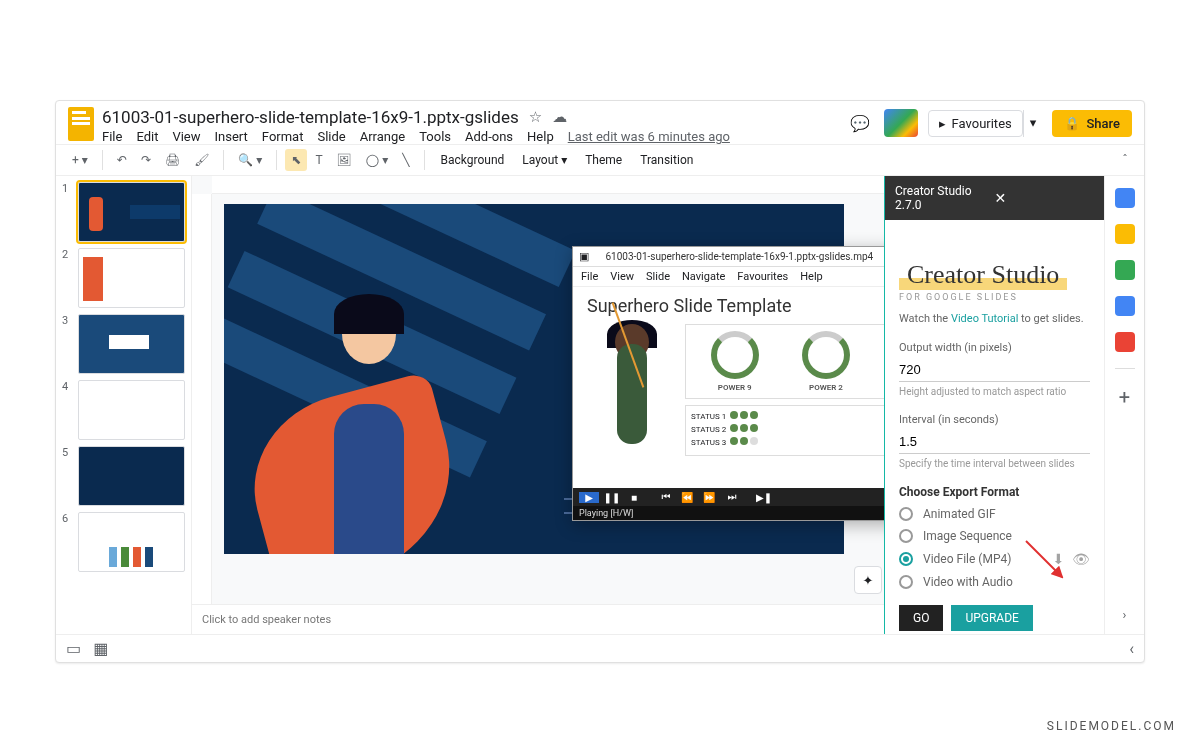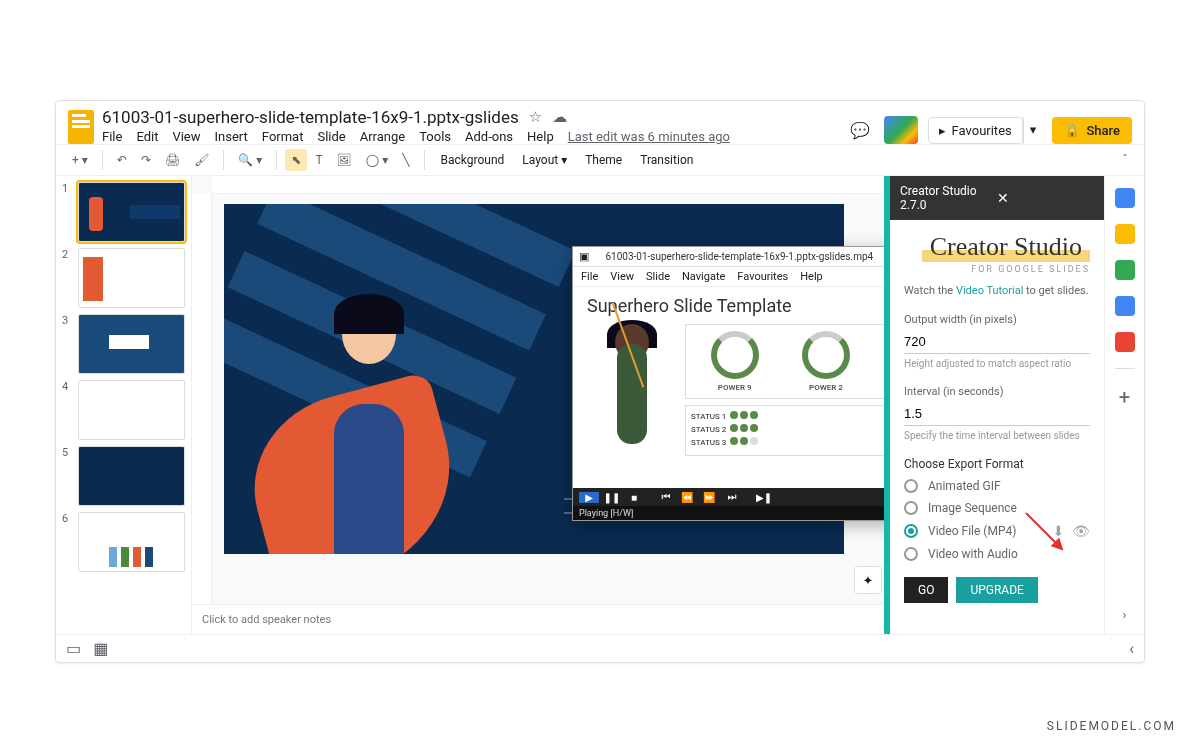--- a/index.html
+++ b/index.html
@@ -26,21 +26,21 @@
     border-radius: 4px;
     box-shadow: 0 1px 2px rgba(0,0,0,0.08);
     background: #fff;
     display: flex;
     flex-direction: column;
     overflow: hidden;
   }
 
   
   .header {
-    display: flex; align-items: flex-end;
+    display: flex; align-items: flex-start;
     padding: 6px 12px 0 12px;
     gap: 8px;
   }
   .logo {
     width: 26px; height: 34px;
     background: #f4b400;
     border-radius: 2px;
     position: relative;
     flex-shrink: 0;
   }
@@ -142,26 +142,26 @@
   .st-row .dots span { width:8px;height:8px;border-radius:50%;display:inline-block;margin-right:2px; background:#5a8a4a;}
   .st-row .dots span.off { background:#ddd; }
   .p-bar { background:#222; color:#fff; display:flex; align-items:center; padding:3px 6px; gap:4px; font-size:10px;}
   .p-bar .pbtn { width:18px; text-align:center; cursor:pointer; }
   .p-bar .pbtn.play { background:#2a6acc; width:20px; }
   .p-bar .spacer { flex:1; }
   .p-status-bar { background:#111; color:#ddd; font-size:9px; padding:2px 6px; display:flex; }
   .p-status-bar .sp { flex:1; }
 
   
-  .sidebar { width:220px; border-left:6px solid #14b8a6; display:flex; flex-direction:column; }
+  .sidebar { width:220px; border-left:1px solid #14b8a6; display:flex; flex-direction:column;gap:28px; }
   .sb-title { background:#333; color:#fff; padding:8px 10px; font-size:12px; display:flex; align-items:center; }
   .sb-title span { flex:1; }
   .sb-close { cursor:pointer; font-size:14px; }
   .sb-body { padding:12px 14px; flex:1; overflow:auto; }
-  .sb-logo { text-align:right; margin-bottom:10px; }
+  .sb-logo { text-align:left; margin-bottom:10px; }
   .sb-logo .cursive { font-family: "Brush Script MT", cursive; font-size:26px; color:#333; background:linear-gradient(transparent 60%, #f8d77a 60%); display:inline-block; padding:0 8px;}
   .sb-logo .sub { font-size:9px; letter-spacing:2px; color:#999; margin-top:2px;}
   .sb-watch { font-size:11px; color:#666; margin-bottom:16px;}
   .sb-watch a { color:#1aa0a0; text-decoration:none; }
   .sb-section { margin-bottom:16px; }
   .sb-label { font-size:11px; color:#666; margin-bottom:4px; }
   .sb-input { border:none; border-bottom:1px solid #ccc; width:100%; font-size:13px; padding:4px 0; }
   .sb-help { font-size:10px; color:#999; margin-top:4px; }
   .sb-radio { display:flex; align-items:center; gap:10px; font-size:12px; color:#666; margin:8px 0; cursor:pointer;}
   .radio-ring { width:14px;height:14px;border:2px solid #999;border-radius:50%; position:relative;}
@@ -402,21 +402,21 @@
             <div class="sb-label">Output width (in pixels)</div>
             <input class="sb-input" value="720" style="">
             <div class="sb-help">Height adjusted to match aspect ratio</div>
           </div>
           <div class="sb-section">
             <div class="sb-label">Interval (in seconds)</div>
             <input class="sb-input" value="1.5" style="">
             <div class="sb-help">Specify the time interval between slides</div>
           </div>
           <div class="sb-section" style="position:relative;">
-            <div class="sb-label" style="color:#333;font-size:12px;">Choose Export Format</div>
+            <div class="sb-label" style="color:#333;font-size:12px;font-weight:bold;">Choose Export Format</div>
             <div class="sb-radio">
                 <span class="radio-ring"></span>
                 <span>Animated GIF</span>
               </div>
             <div class="sb-radio">
                 <span class="radio-ring"></span>
                 <span>Image Sequence</span>
               </div>
             <div class="sb-radio">
               <span class="radio-ring on"></span>

